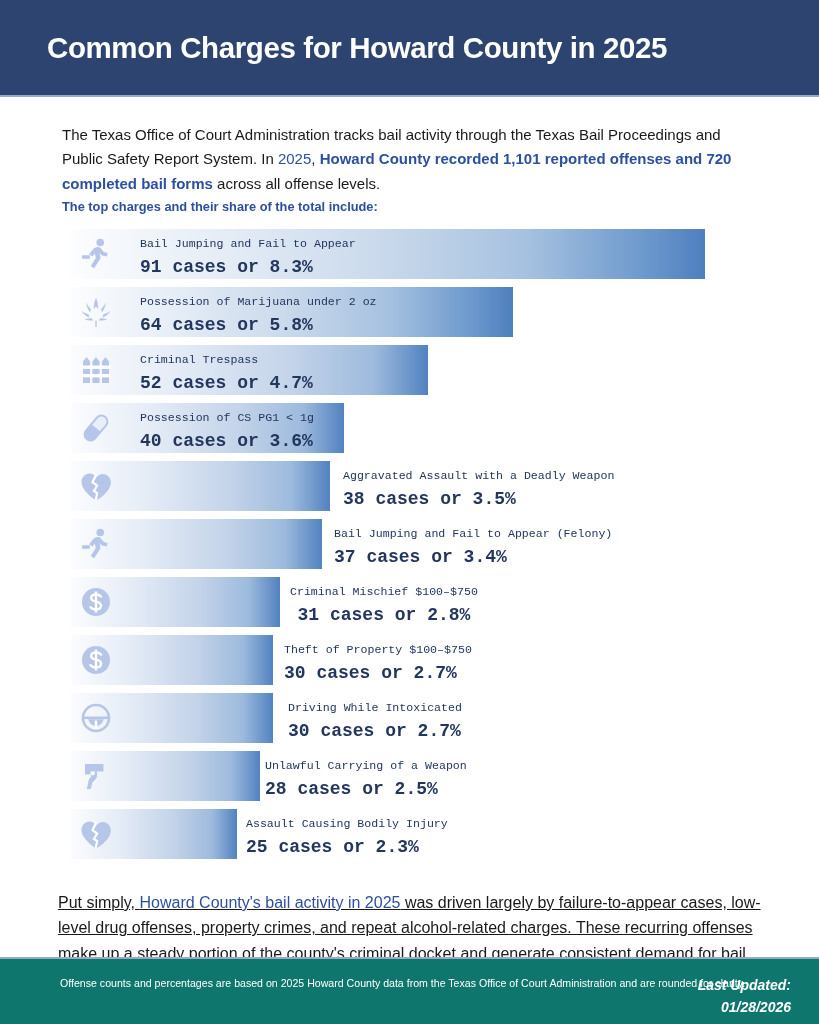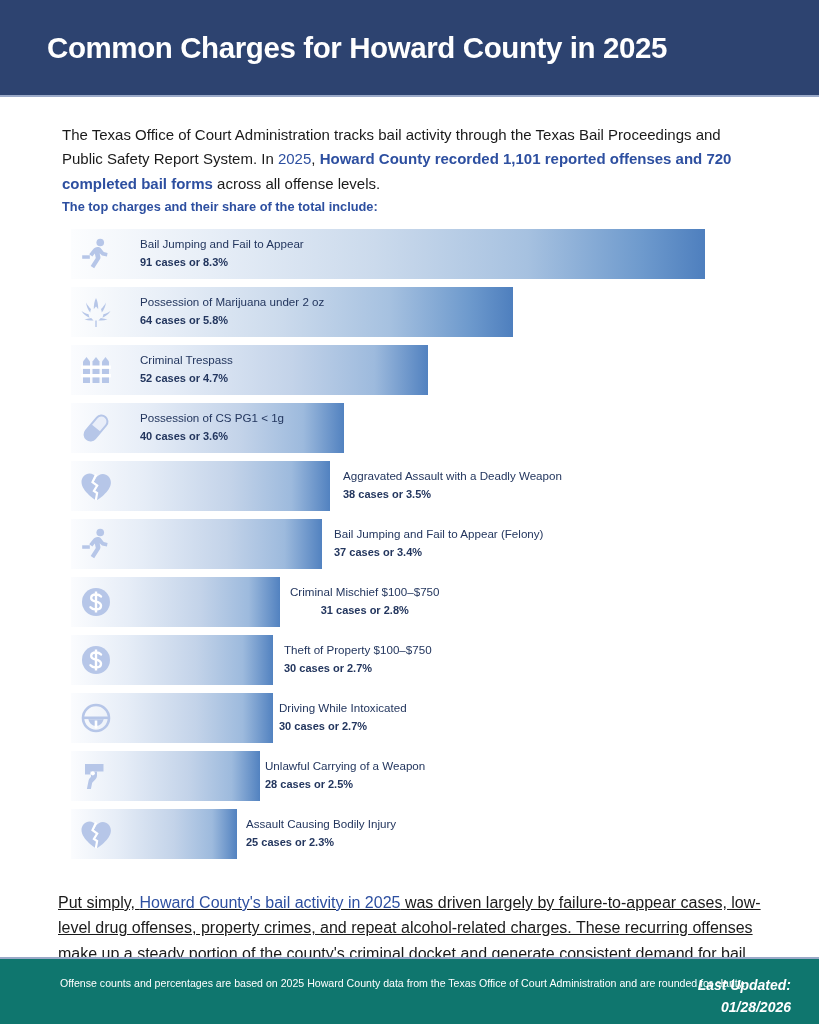--- a/index.html
+++ b/index.html
@@ -38,41 +38,41 @@
   .intro .hl-plain { color:#2d4fa0; }
 
   .sub-heading {
     position:absolute; left:62px; top:199px;
     font-size:12.8px; font-weight:bold; color:#2d4fa0;
   }
 
   
   .bars { position:absolute; left:71px; top:229px; width:700px; }
   .bar-row {
-    position:relative; height:50px; margin-bottom:8px;
+    position:relative; height:50px; margin-bottom:8px;font-family:Liberation Mono, monospace;
   }
   .bar-fill {
     position:absolute; left:0; top:0; height:50px;
     background:linear-gradient(to right,#fbfcfe 0%,#e6edf7 28%,#c3d3e9 62%,#9dbadd 85%,#5282c0 100%);
   }
   .bar-row.long .bar-fill {
     background:linear-gradient(to right,#fcfdfe 0%,#e7eef7 22%,#cbdaec 48%,#a6c1e0 72%,#6e9acd 90%,#4e7fbe 100%);
   }
   .bar-icon {
     position:absolute; left:4px; top:4px; width:42px; height:42px;
     display:flex; align-items:center; justify-content:center;
   }
   .bar-icon svg { display:block; }
   .bar-text {
     position:absolute; top:7px;
     line-height:1.42;
     white-space:nowrap;
   }
   .bar-label { font-size:11.6px; color:#23365e; display:block; }
-  .bar-value { font-size:11px; color:#23365e; font-weight:bold; display:block; margin-top:3px; }
+  .bar-value { font-size:18px; color:#23365e; font-weight:bold; display:block; margin-top:3px; }
 
   
   .outro {
     position:absolute; left:58px; top:890px; width:716px;
     font-size:16px; line-height:1.58; color:#1a1a1a;text-decoration:underline;
   }
   .outro .hl-plain { color:#2d4fa0; }
 
   
   .footer {
@@ -240,21 +240,21 @@
       <div class="bar-row">
         <div class="bar-fill" style="width: 202px;"></div>
         <div class="bar-icon">
           <svg width="34" height="34" viewBox="0 0 34 34">
             <circle cx="17" cy="17" r="13" fill="none" stroke="#b6c6e8" stroke-width="2.6"></circle>
             <path d="M5 15.5h24v2.6H5z" fill="#b6c6e8"></path>
             <path d="M17 18.2c3 0 5.6-.1 7.6-.3-.7 4-3.8 7-7.6 7s-6.9-3-7.6-7c2 .2 4.6.3 7.6.3z" fill="#b6c6e8"></path>
             <path d="M15.7 19.5h2.6v8h-2.6z" fill="#ffffff"></path>
           </svg>
         </div>
-        <div class="bar-text" style="left: 208px;">
+        <div class="bar-text" style="left: 217px;">
           <span class="bar-label">Driving While Intoxicated</span>
           <span class="bar-value">30 cases or 2.7%</span>
         </div>
       </div>
       <div class="bar-row">
         <div class="bar-fill" style="width: 189px;"></div>
         <div class="bar-icon">
           <svg width="34" height="34" viewBox="0 0 34 34">
             <g fill="#b6c6e8">
               <path d="M6 5h18.5v7.5H6z"></path>

